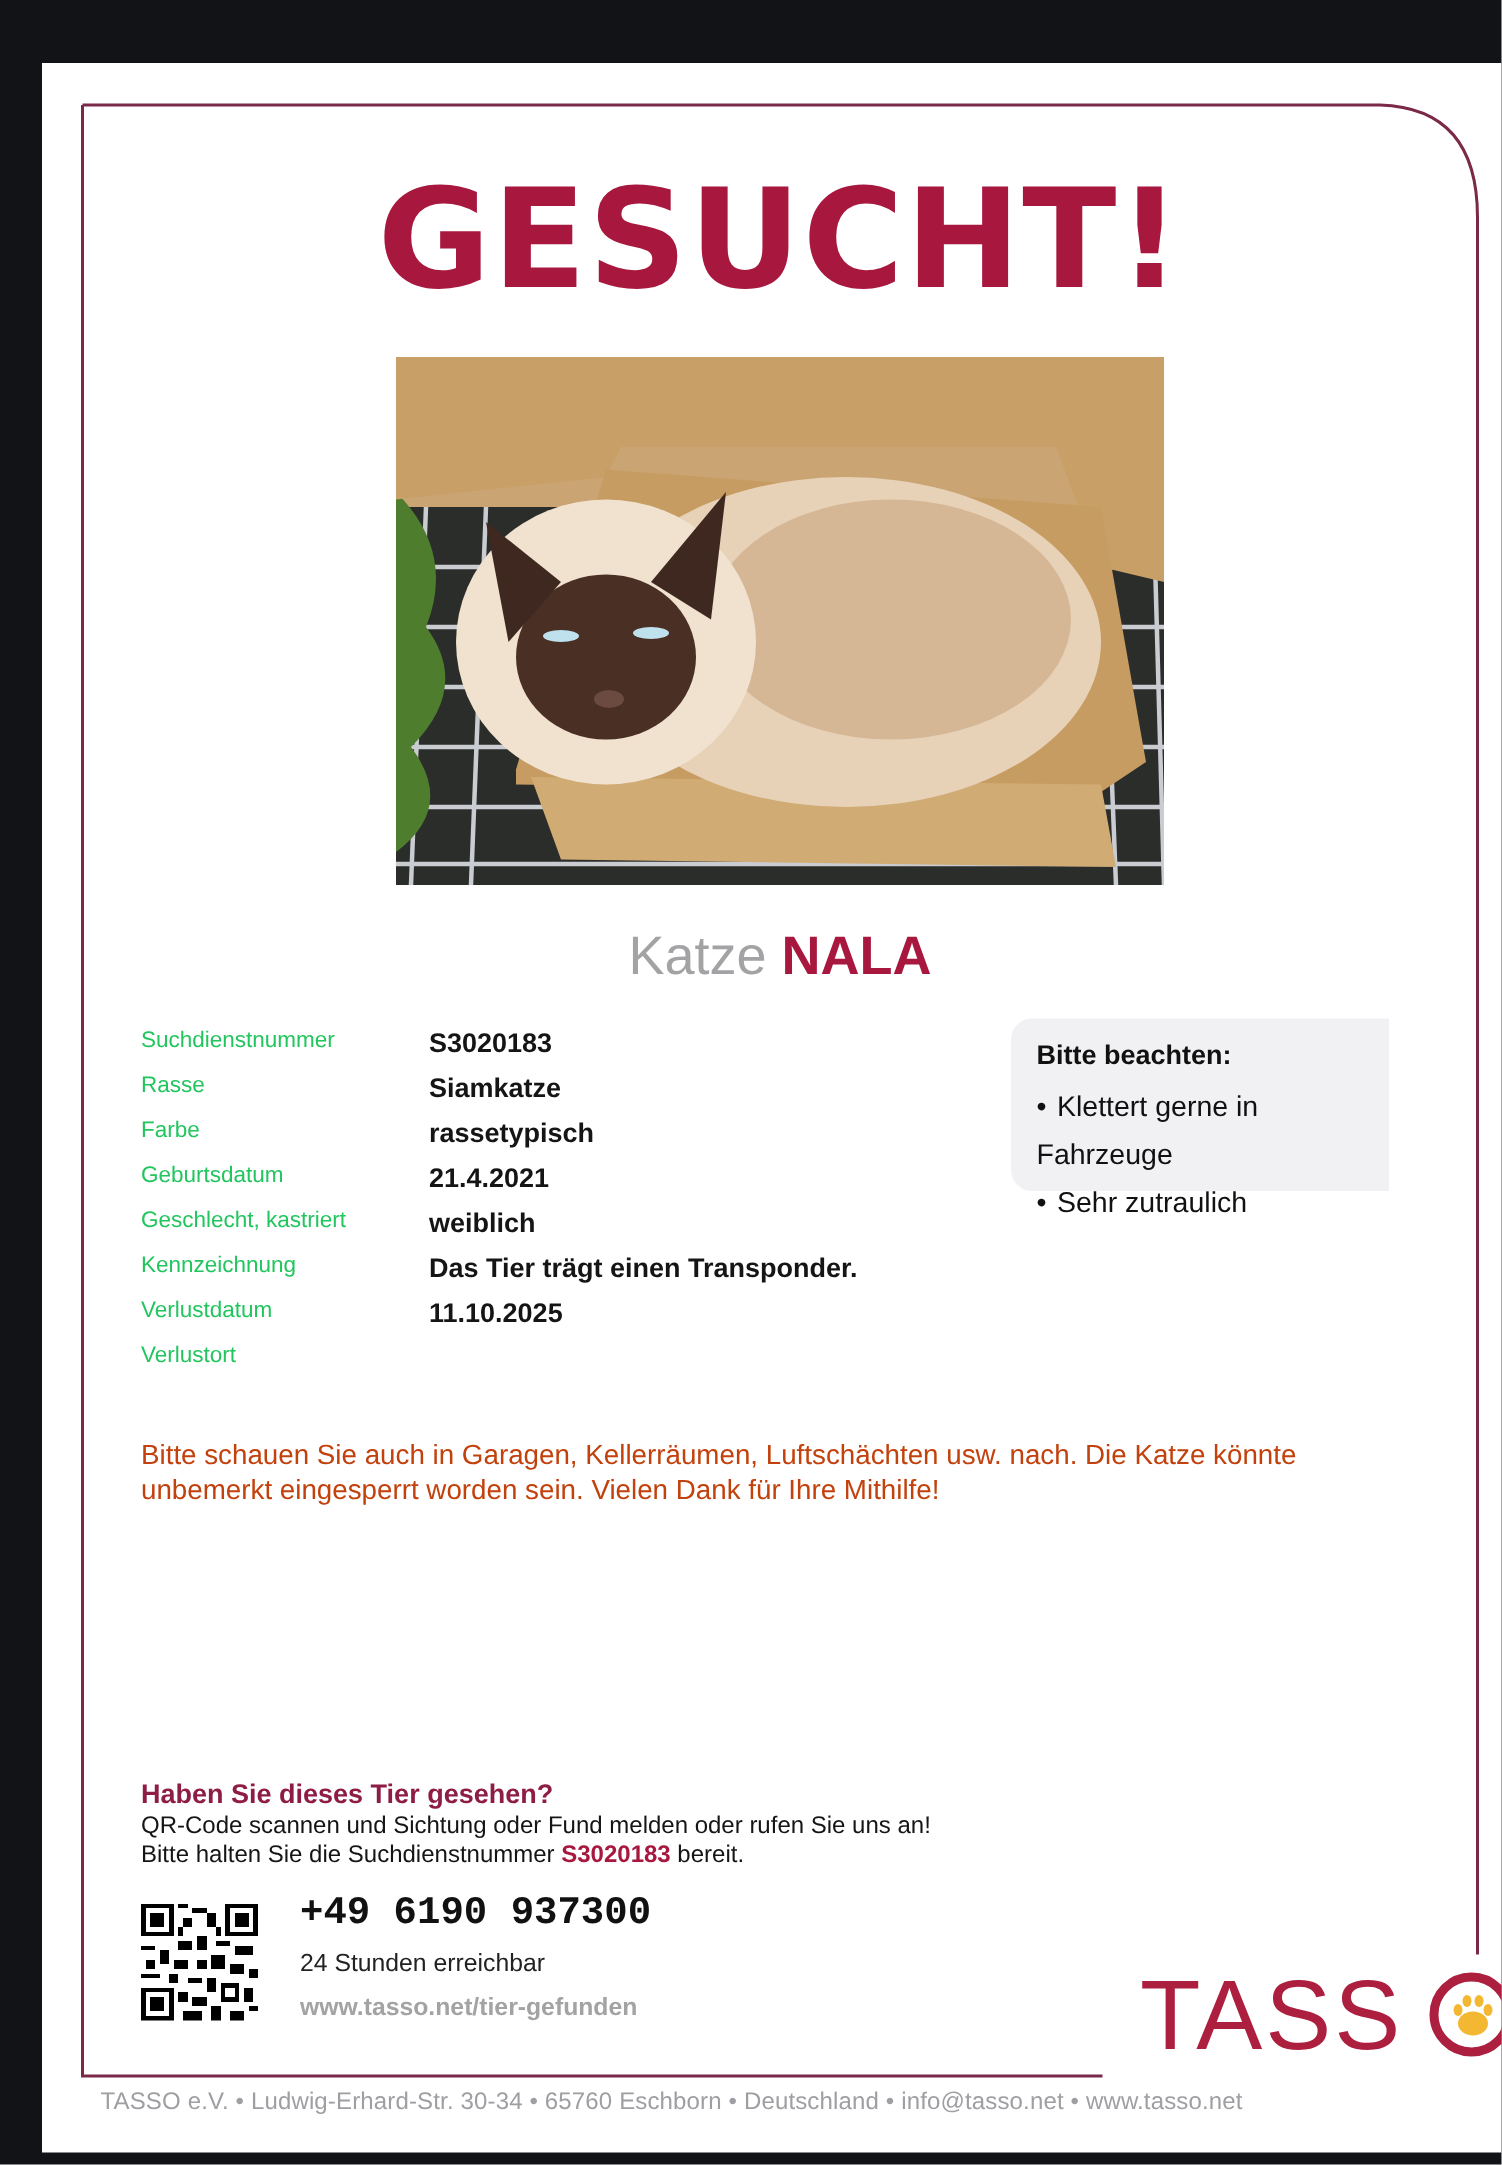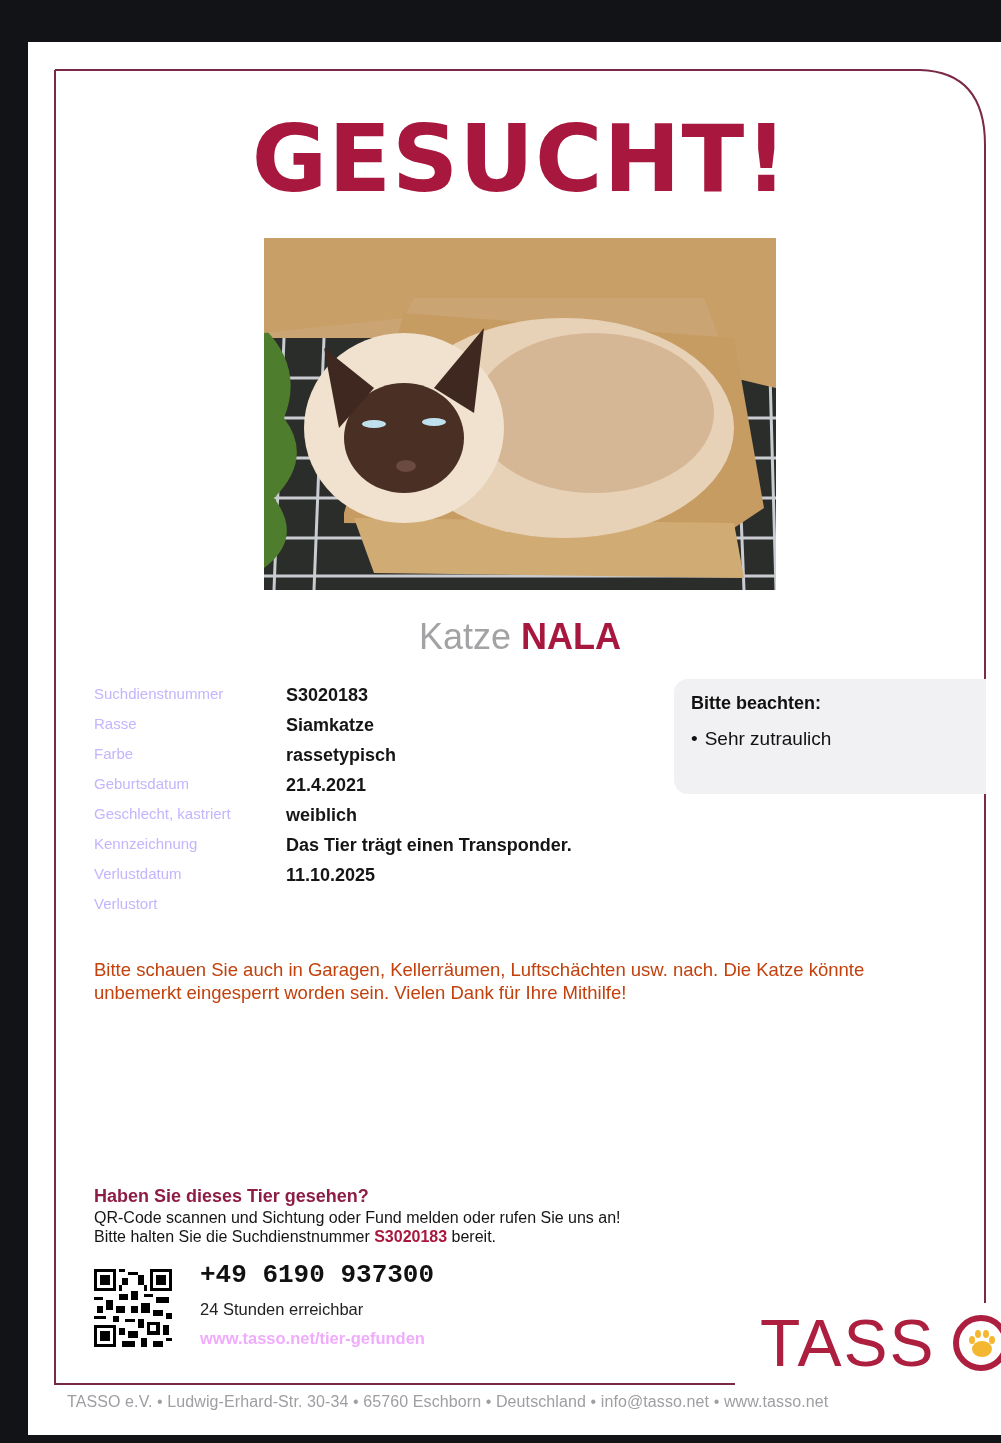--- a/index.html
+++ b/index.html
@@ -34,45 +34,45 @@
 
     .pet-name {
       position: absolute; left: 0; top: 614px; width: 1040px; text-align: center;
       font-size: 36px; line-height: 46px;
     }
     .pet-name .species { color: #a3a3a6; }
     .pet-name .name { color: #a8173e; font-weight: bold; }
 
     .details { position: absolute; left: 94px; top: 683px; width: 560px; }
     .row { display: flex; min-height: 30px; }
-    .row .lbl { width: 192px; font-size: 15px; color: #c4b5fd; line-height: 20px; padding-top: 1px; }
+    .row .lbl { width: 192px; font-size: 15px; color: #22c55e; line-height: 20px; padding-top: 1px; }
     .row .val { width: 360px; font-size: 18px; font-weight: bold; color: #151515; line-height: 21px; padding-top: 2px; }
 
     .notice {
-      position: absolute; left: 674px; top: 679px; width: 312px; height: 115px;
+      position: absolute; left: 674px; top: 679px; width: 252px; height: 115px;
       background: #f1f1f3; border-radius: 14px 0 0 14px;
     }
     .notice .nt { position: absolute; left: 17px; top: 14px; font-weight: bold; font-size: 18px; color: #111; }
     .notice ul { list-style: none; margin: 0; padding: 0; position: absolute; left: 17px; top: 44px; }
     .notice li { font-size: 19px; color: #111; line-height: 32px; }
     .notice li::before { content: "\2022"; margin-right: 7px; }
 
     .para {
       position: absolute; left: 94px; top: 958px; width: 830px;
       font-size: 18.5px; line-height: 23px; color: #c2410c;
     }
 
     .cta-head { position: absolute; left: 94px; top: 1186px; font-size: 18px; font-weight: bold; color: #8e1d45; }
     .cta-line { position: absolute; left: 94px; font-size: 16px; color: #151515; line-height: 19px; }
     .cta-line .hl { color: #a8173e; font-weight: bold; }
 
     .qr { position: absolute; left: 94px; top: 1269px; width: 78px; height: 78px; }
     .phone { position: absolute; left: 200px; top: 1260px; font-size: 26px; font-weight: bold; color: #111; font-family: Liberation Mono, monospace; }
     .hours { position: absolute; left: 200px; top: 1300px; font-size: 16.5px; color: #222; }
-    .web { position: absolute; left: 200px; top: 1329px; font-size: 16.5px; font-weight: bold; color: #f0abfc; text-align: center; }
+    .web { position: absolute; left: 200px; top: 1329px; font-size: 16.5px; font-weight: bold; color: #a3a3a3; text-align: center; }
 
     .logo { position: absolute; left: 760px; top: 1308px; height: 70px; display: flex; align-items: center; gap: 14px; }
     .logo .word { font-size: 66px; color: #ad1f3f; letter-spacing: 2px; line-height: 70px; }
     .logo .o-mark { margin-left: 2px; }
 
     .footer {
       position: absolute; left: 67px; top: 1393px;
       font-size: 16px; color: #9e9ea3; letter-spacing: 0.1px;
     }
   </style>
@@ -163,20 +163,21 @@
     <div class="val">11.10.2025</div>
   </div>
   <div class="row">
     <div class="lbl">Verlustort</div>
   </div>
 </div>
 
 <div class="notice">
   <div class="nt">Bitte beachten:</div>
   <ul>
+    <li>Klettert gerne in Fahrzeuge</li>
     <li>Sehr zutraulich</li>
   </ul>
 </div>
 
 <div class="para">Bitte schauen Sie auch in Garagen, Kellerräumen, Luftschächten usw. nach. Die Katze könnte unbemerkt eingesperrt worden sein. Vielen Dank für Ihre Mithilfe!</div>
 
 <div class="cta-head">Haben Sie dieses Tier gesehen?</div>
 <div class="cta-line" style="top:1208px">QR-Code scannen und Sichtung oder Fund melden oder rufen Sie uns an!</div>
 <div class="cta-line" style="top:1227px">
   <span>Bitte halten Sie die Suchdienstnummer </span><span class="hl">S3020183</span><span> bereit.</span>

